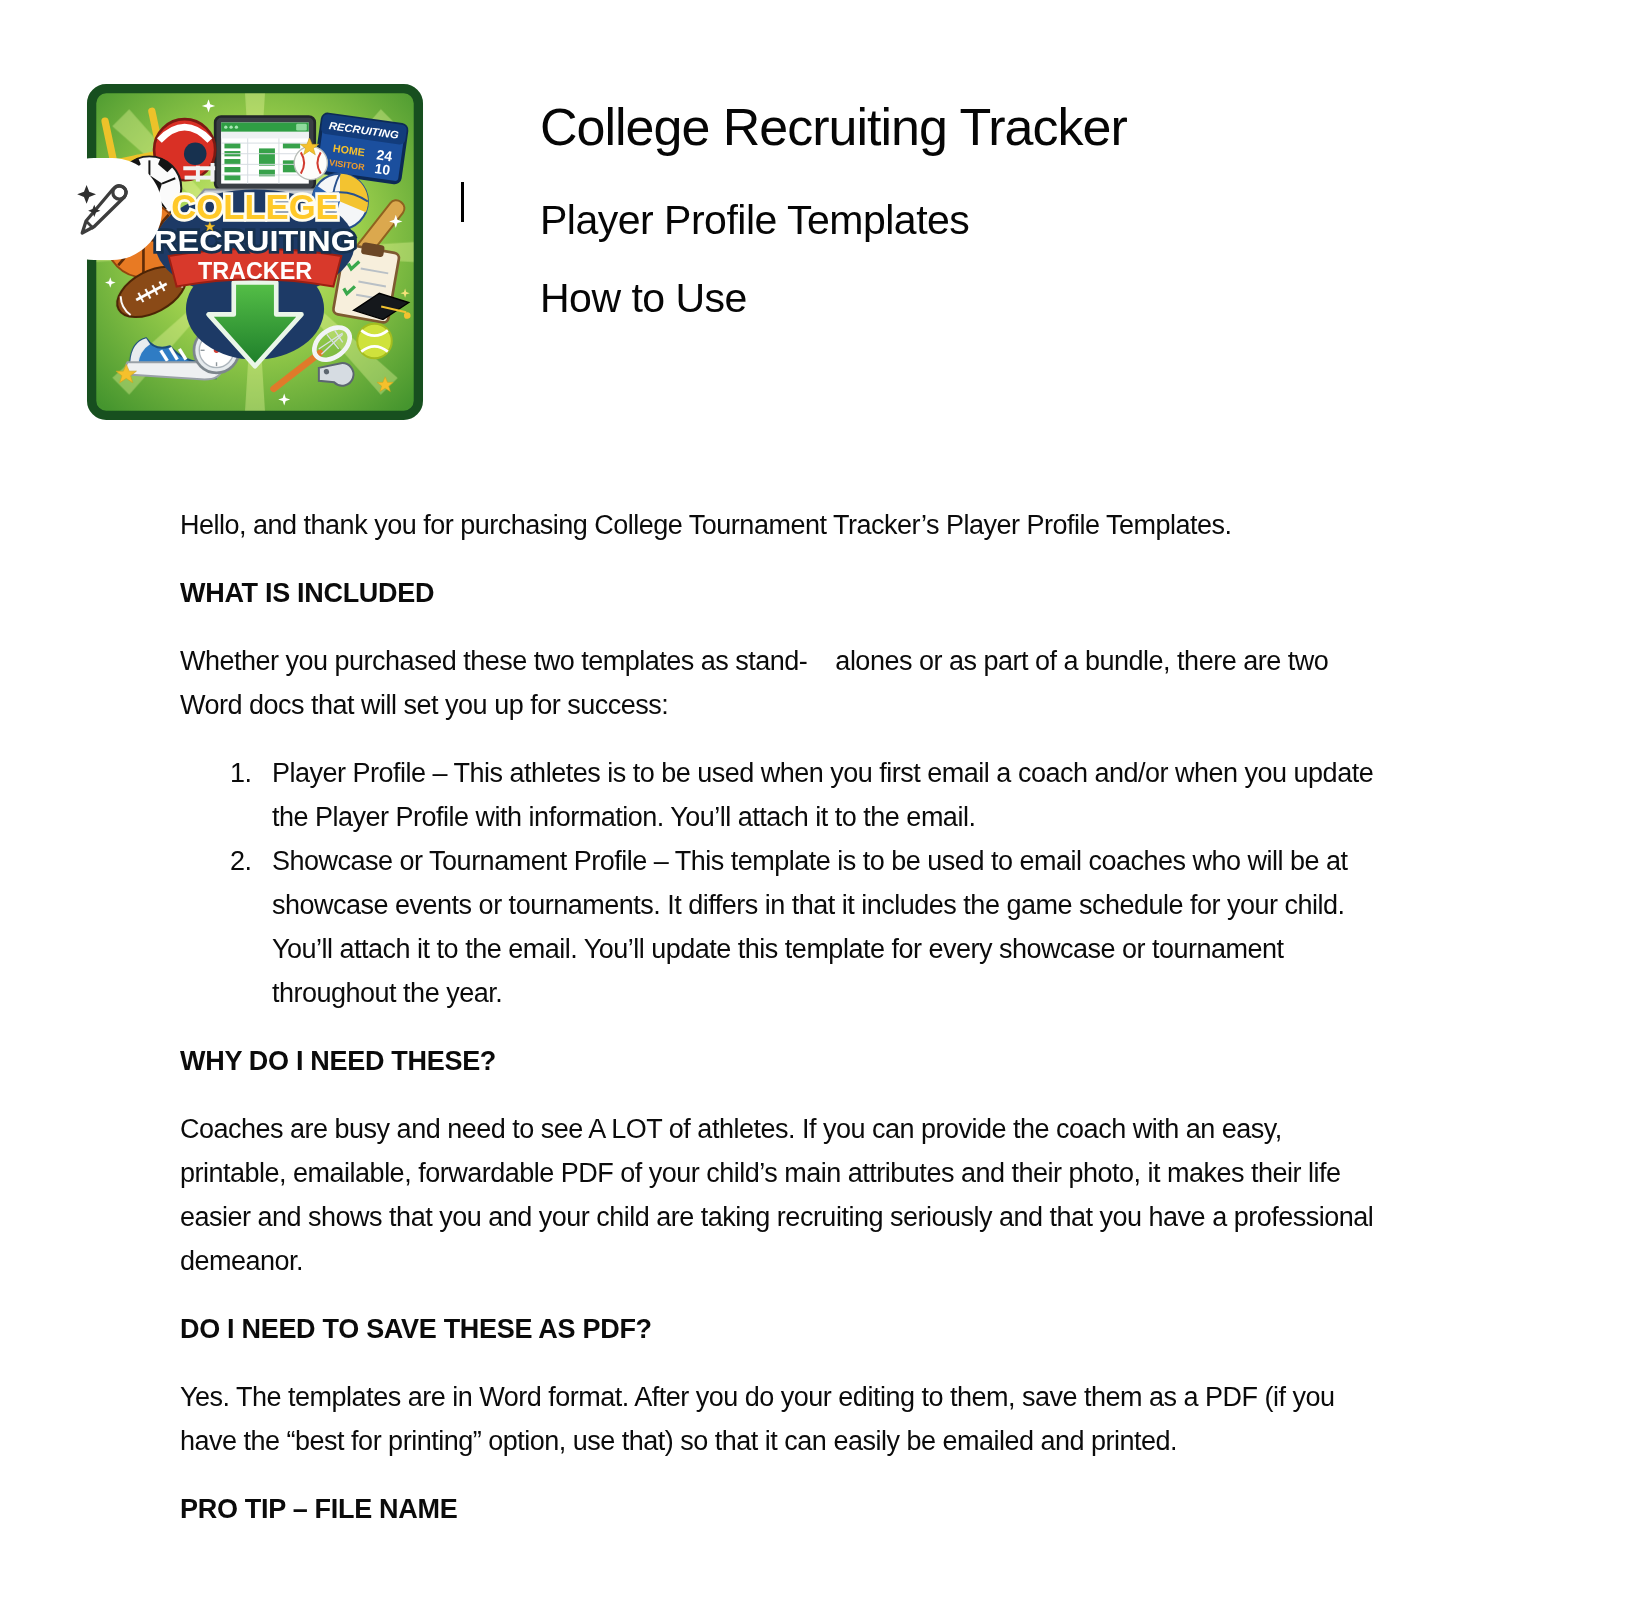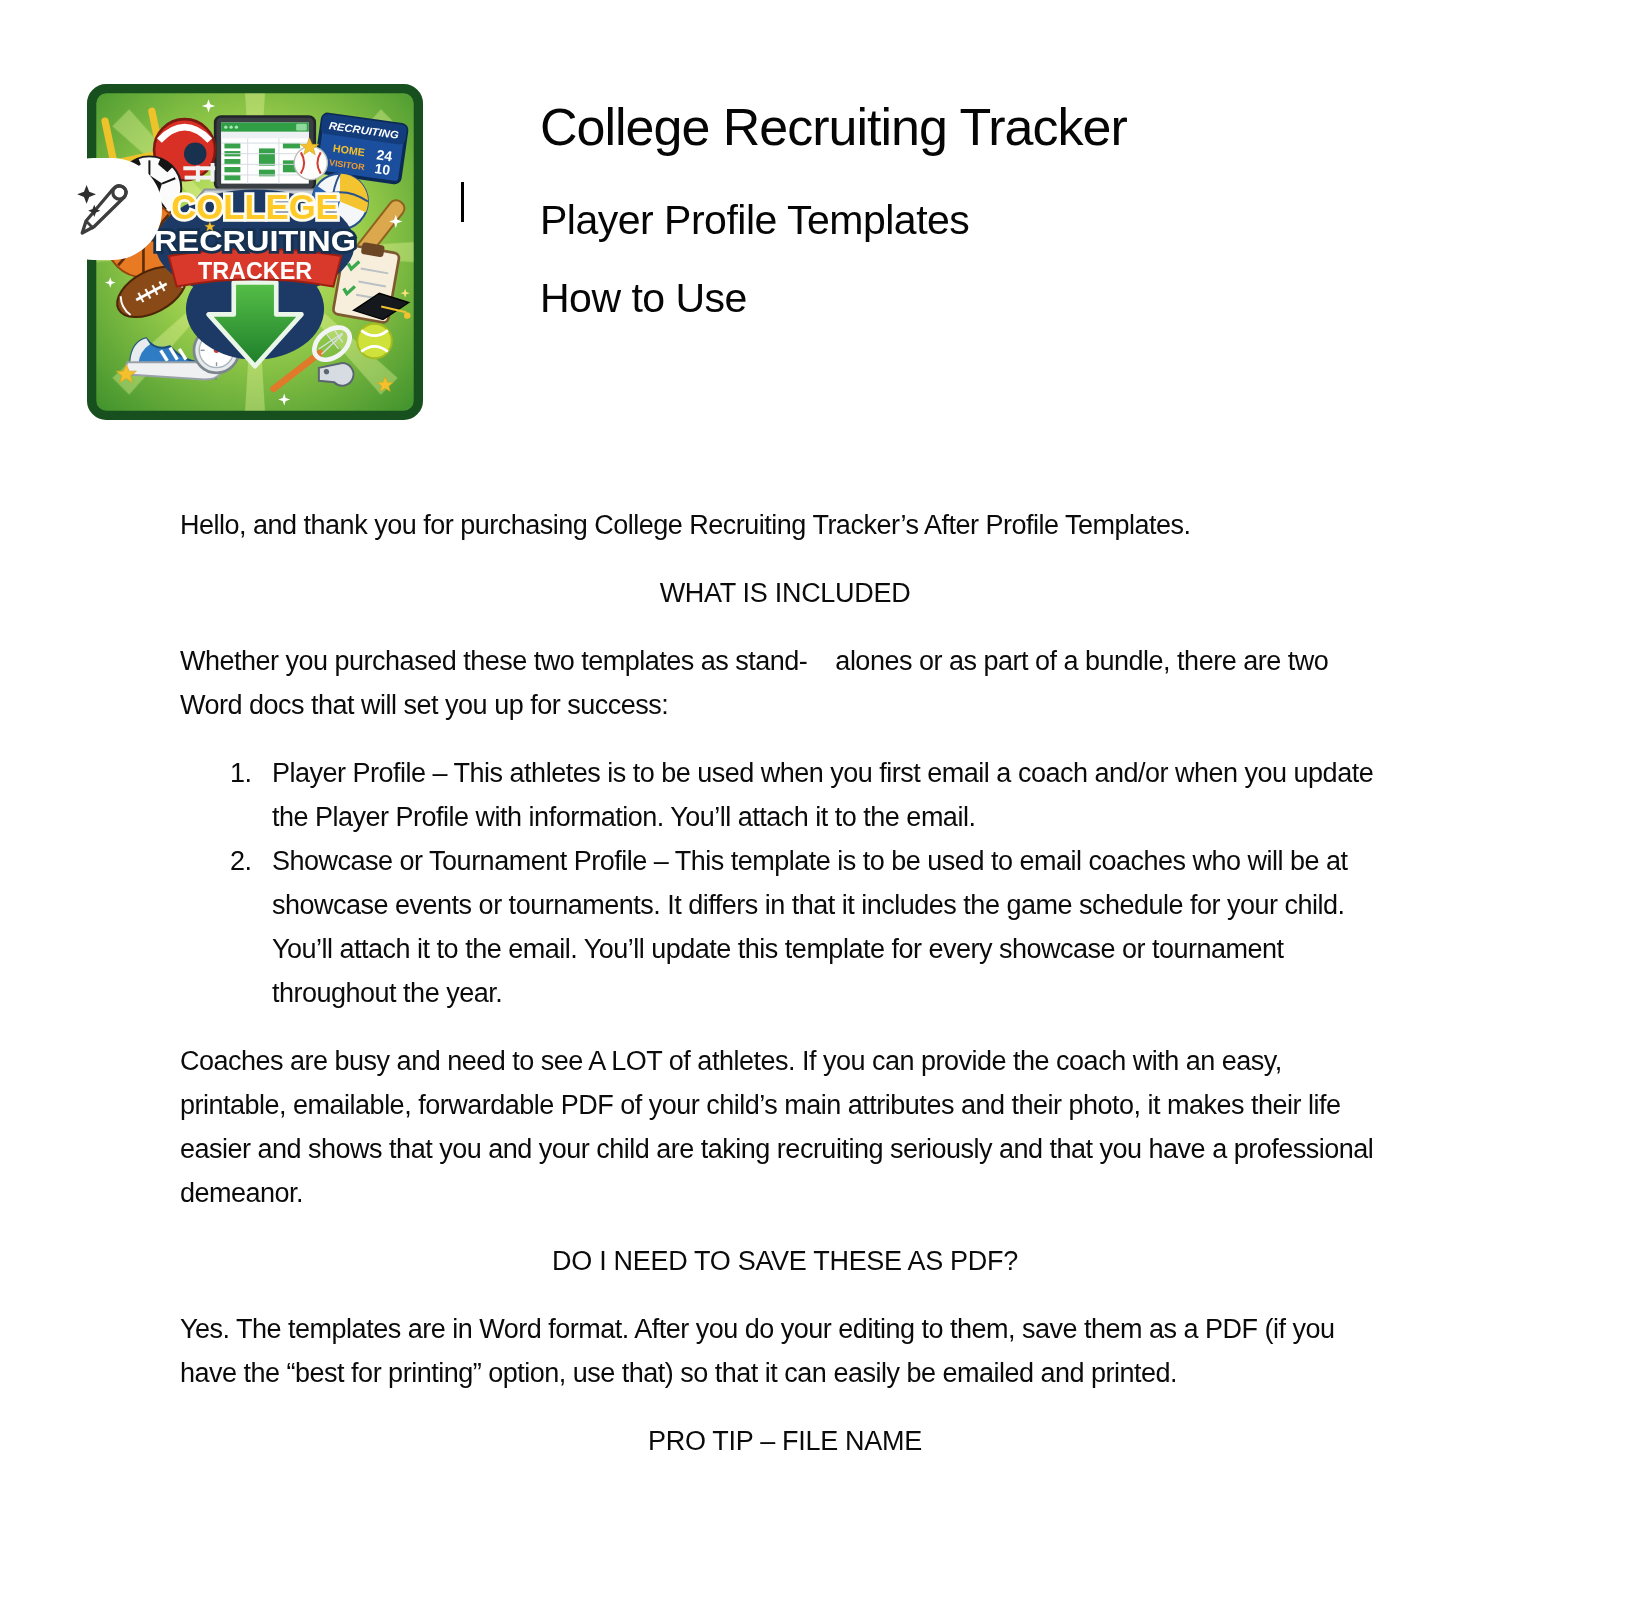--- a/index.html
+++ b/index.html
@@ -23,21 +23,21 @@
   
   .doc-header { position:absolute; left:540px; top:95px; }
   .doc-title { font-size:52px; font-weight:400; letter-spacing:-1px; line-height:64px; color:#060606; }
   .doc-subtitle { font-size:41px; font-weight:400; letter-spacing:-0.5px; line-height:46px; color:#060606; margin-top:38px; }
   .doc-subtitle.sub2 { margin-top:32px; }
 
   
   .doc-content { position:absolute; left:180px; top:503px; width:1210px;
                  font-size:27px; line-height:44px; letter-spacing:-0.5px; color:#0b0b0b; }
   .doc-content p { margin:0 0 24px 0; }
-  .doc-content p.h { font-weight:400; letter-spacing:-0.3px;text-align:center; }
+  .doc-content p.h { font-weight:700; letter-spacing:-0.3px; }
   .doc-list { margin:0 0 24px 0; }
   .doc-li { display:flex; }
   .li-num { flex:0 0 auto; width:42px; margin-left:50px; }
   .li-text { flex:1 1 auto; }
   .misspelled { text-decoration-style:wavy; text-decoration-color:#e0241b;
                 text-decoration-thickness:2px; text-underline-offset:7px;margin-left:28px; }
 </style>
 </head>
 <body>
 
@@ -296,37 +296,38 @@
 
   <div class="text-cursor"></div>
 
   <header class="doc-header">
     <h1 class="doc-title">College Recruiting Tracker</h1>
     <div class="doc-subtitle">Player Profile Templates</div>
     <div class="doc-subtitle sub2">How to Use</div>
   </header>
 
   <main class="doc-content">
-    <p>Hello, and thank you for purchasing College Recruiting Tracker’s After Profile Templates.</p>
+    <p>Hello, and thank you for purchasing College Tournament Tracker’s Player Profile Templates.</p>
 
     <p class="h">WHAT IS INCLUDED</p>
 
     <p><span>Whether you purchased these two templates as stand-</span><span class="misspelled">alones</span><span> or as part of a bundle, there are two Word docs that will set you up for success:</span></p>
 
     <div class="doc-list">
       <div class="doc-li">
         <span class="li-num">1.</span>
         <span class="li-text">Player Profile – This athletes is to be used when you first email a coach and/or when you update the Player Profile with information. You’ll attach it to the email.</span>
       </div>
       <div class="doc-li">
         <span class="li-num">2.</span>
         <span class="li-text">Showcase or Tournament Profile – This template is to be used to email coaches who will be at showcase events or tournaments. It differs in that it includes the game schedule for your child. You’ll attach it to the email. You’ll update this template for every showcase or tournament throughout the year.</span>
       </div>
     </div>
 
+    <p class="h">WHY DO I NEED THESE?</p>
     <p>Coaches are busy and need to see A LOT of athletes. If you can provide the coach with an easy, printable, emailable, forwardable PDF of your child’s main attributes and their photo, it makes their life easier and shows that you and your child are taking recruiting seriously and that you have a professional demeanor.</p>
 
     <p class="h">DO I NEED TO SAVE THESE AS PDF?</p>
     <p>Yes. The templates are in Word format. After you do your editing to them, save them as a PDF (if you have the “best for printing” option, use that) so that it can easily be emailed and printed.</p>
 
     <p class="h">PRO TIP – FILE NAME</p>
   </main>
 
 </div>
 

